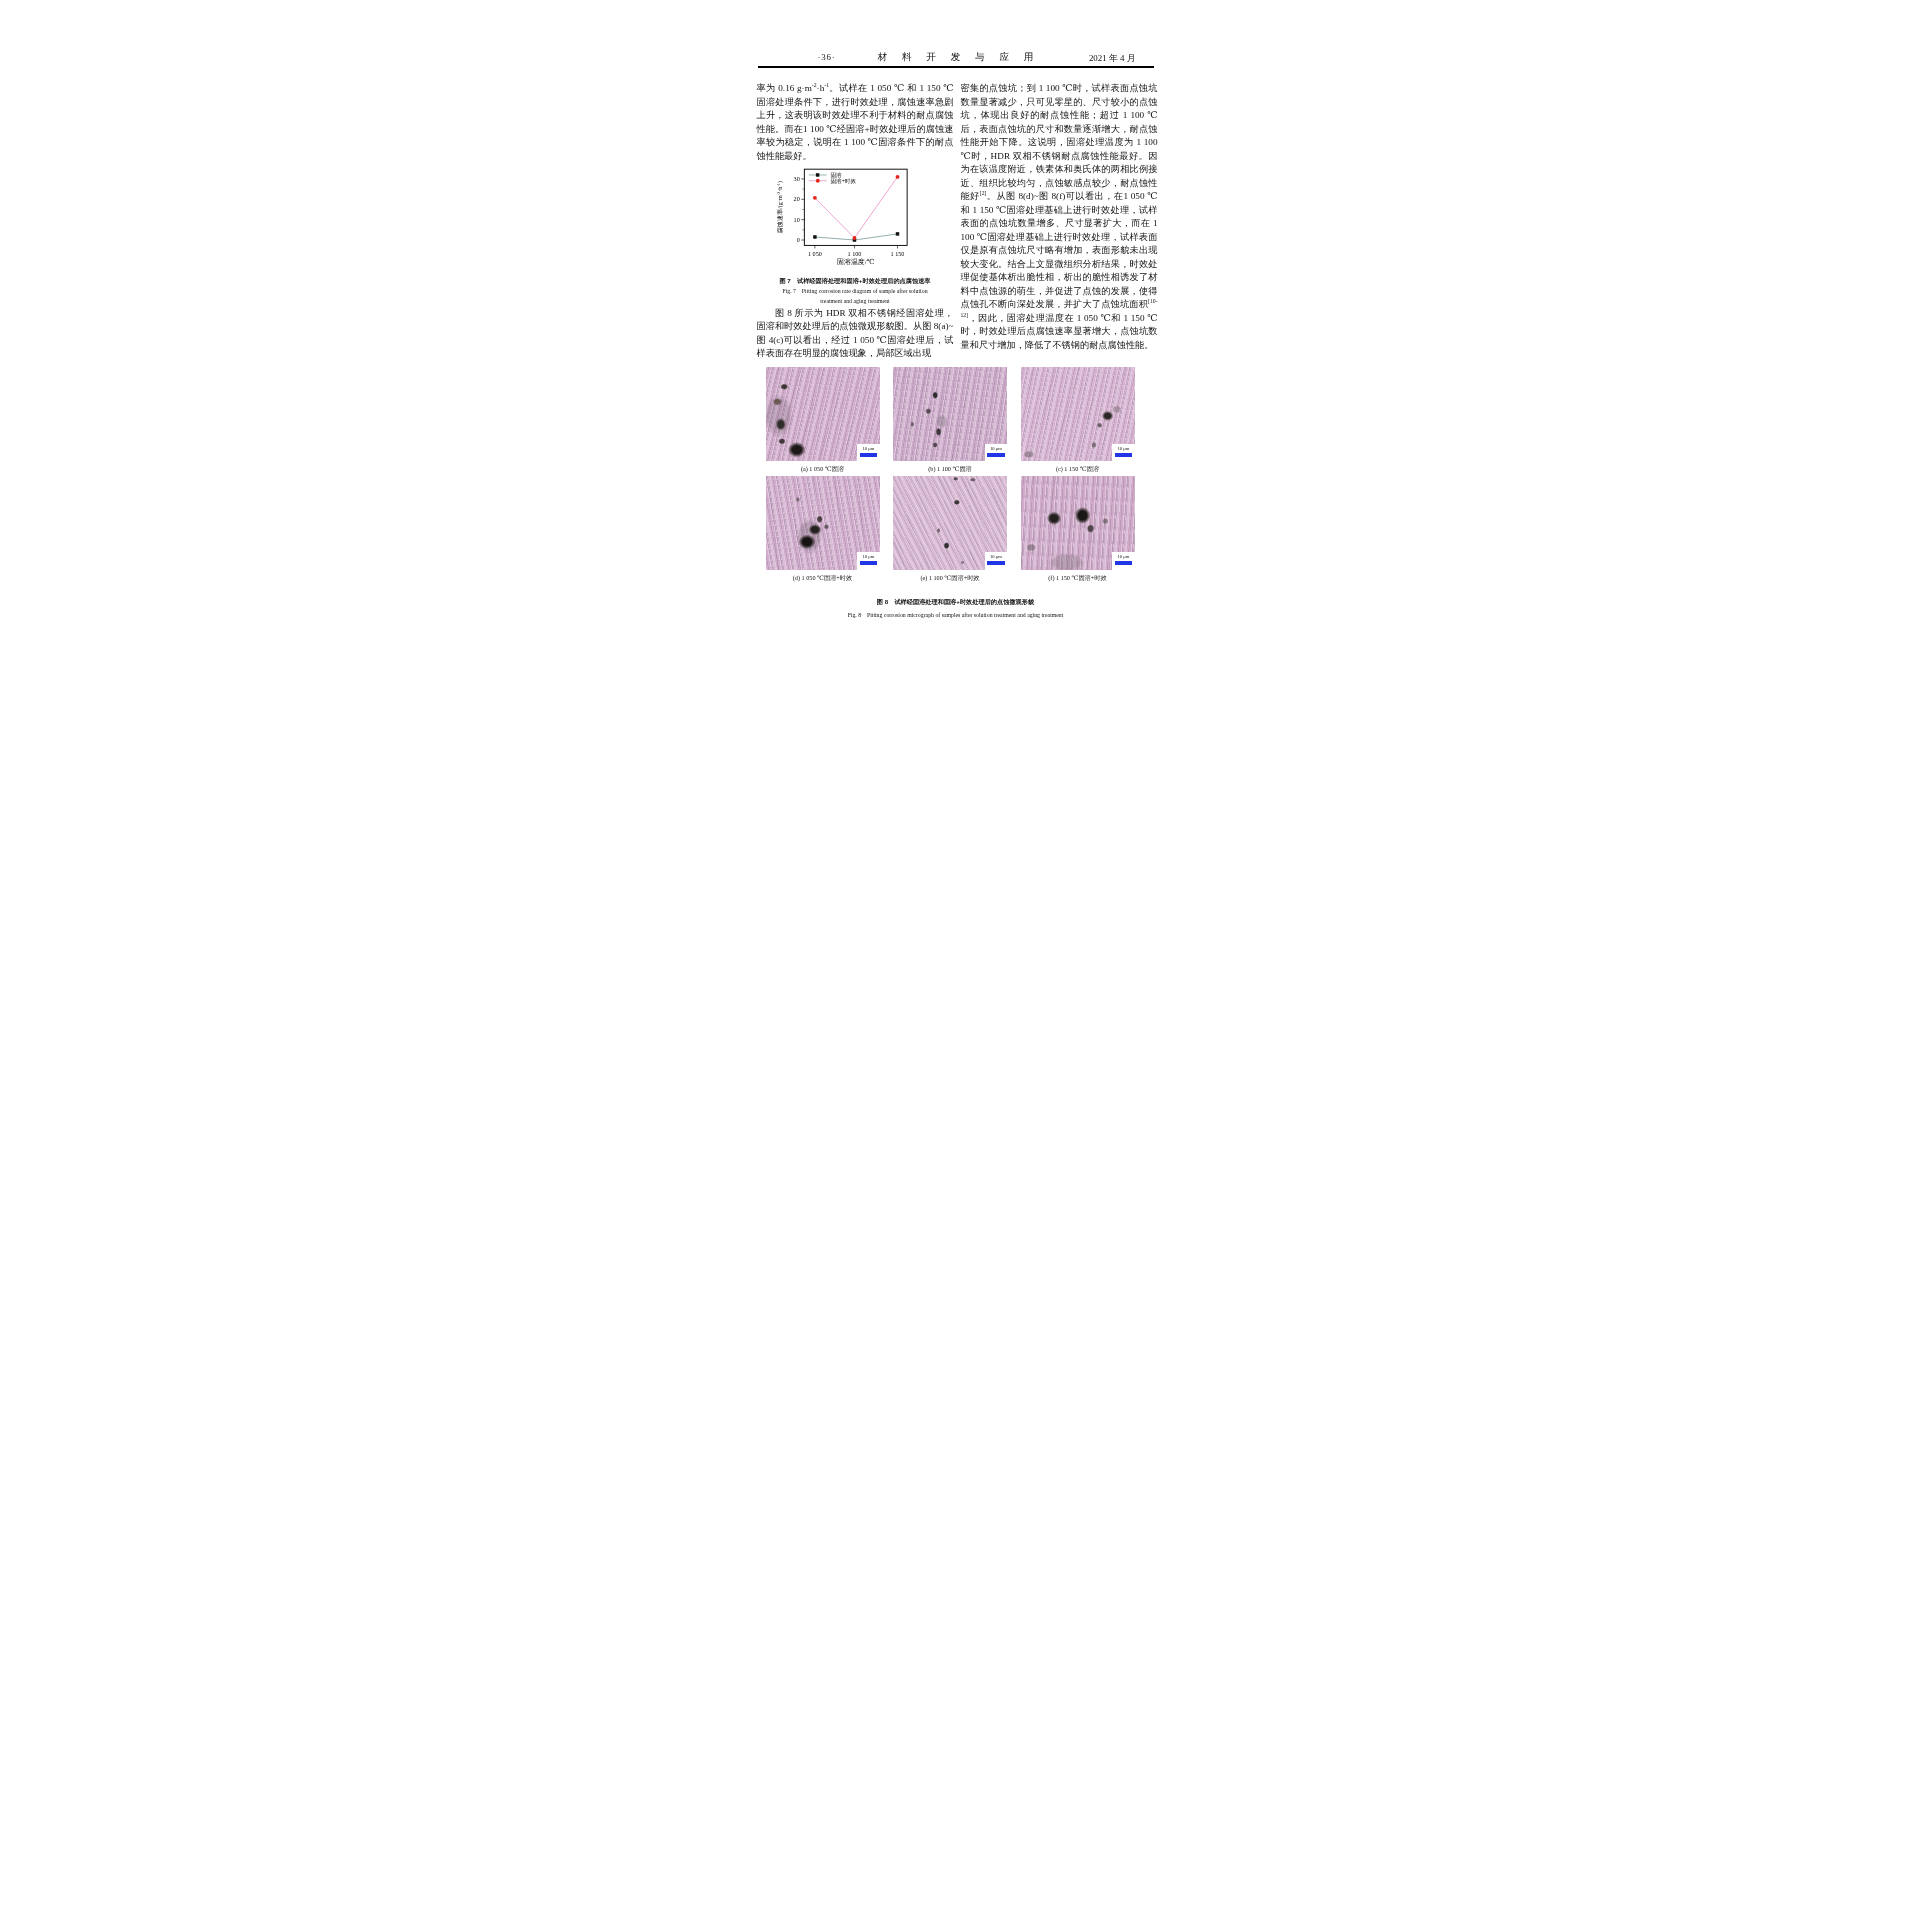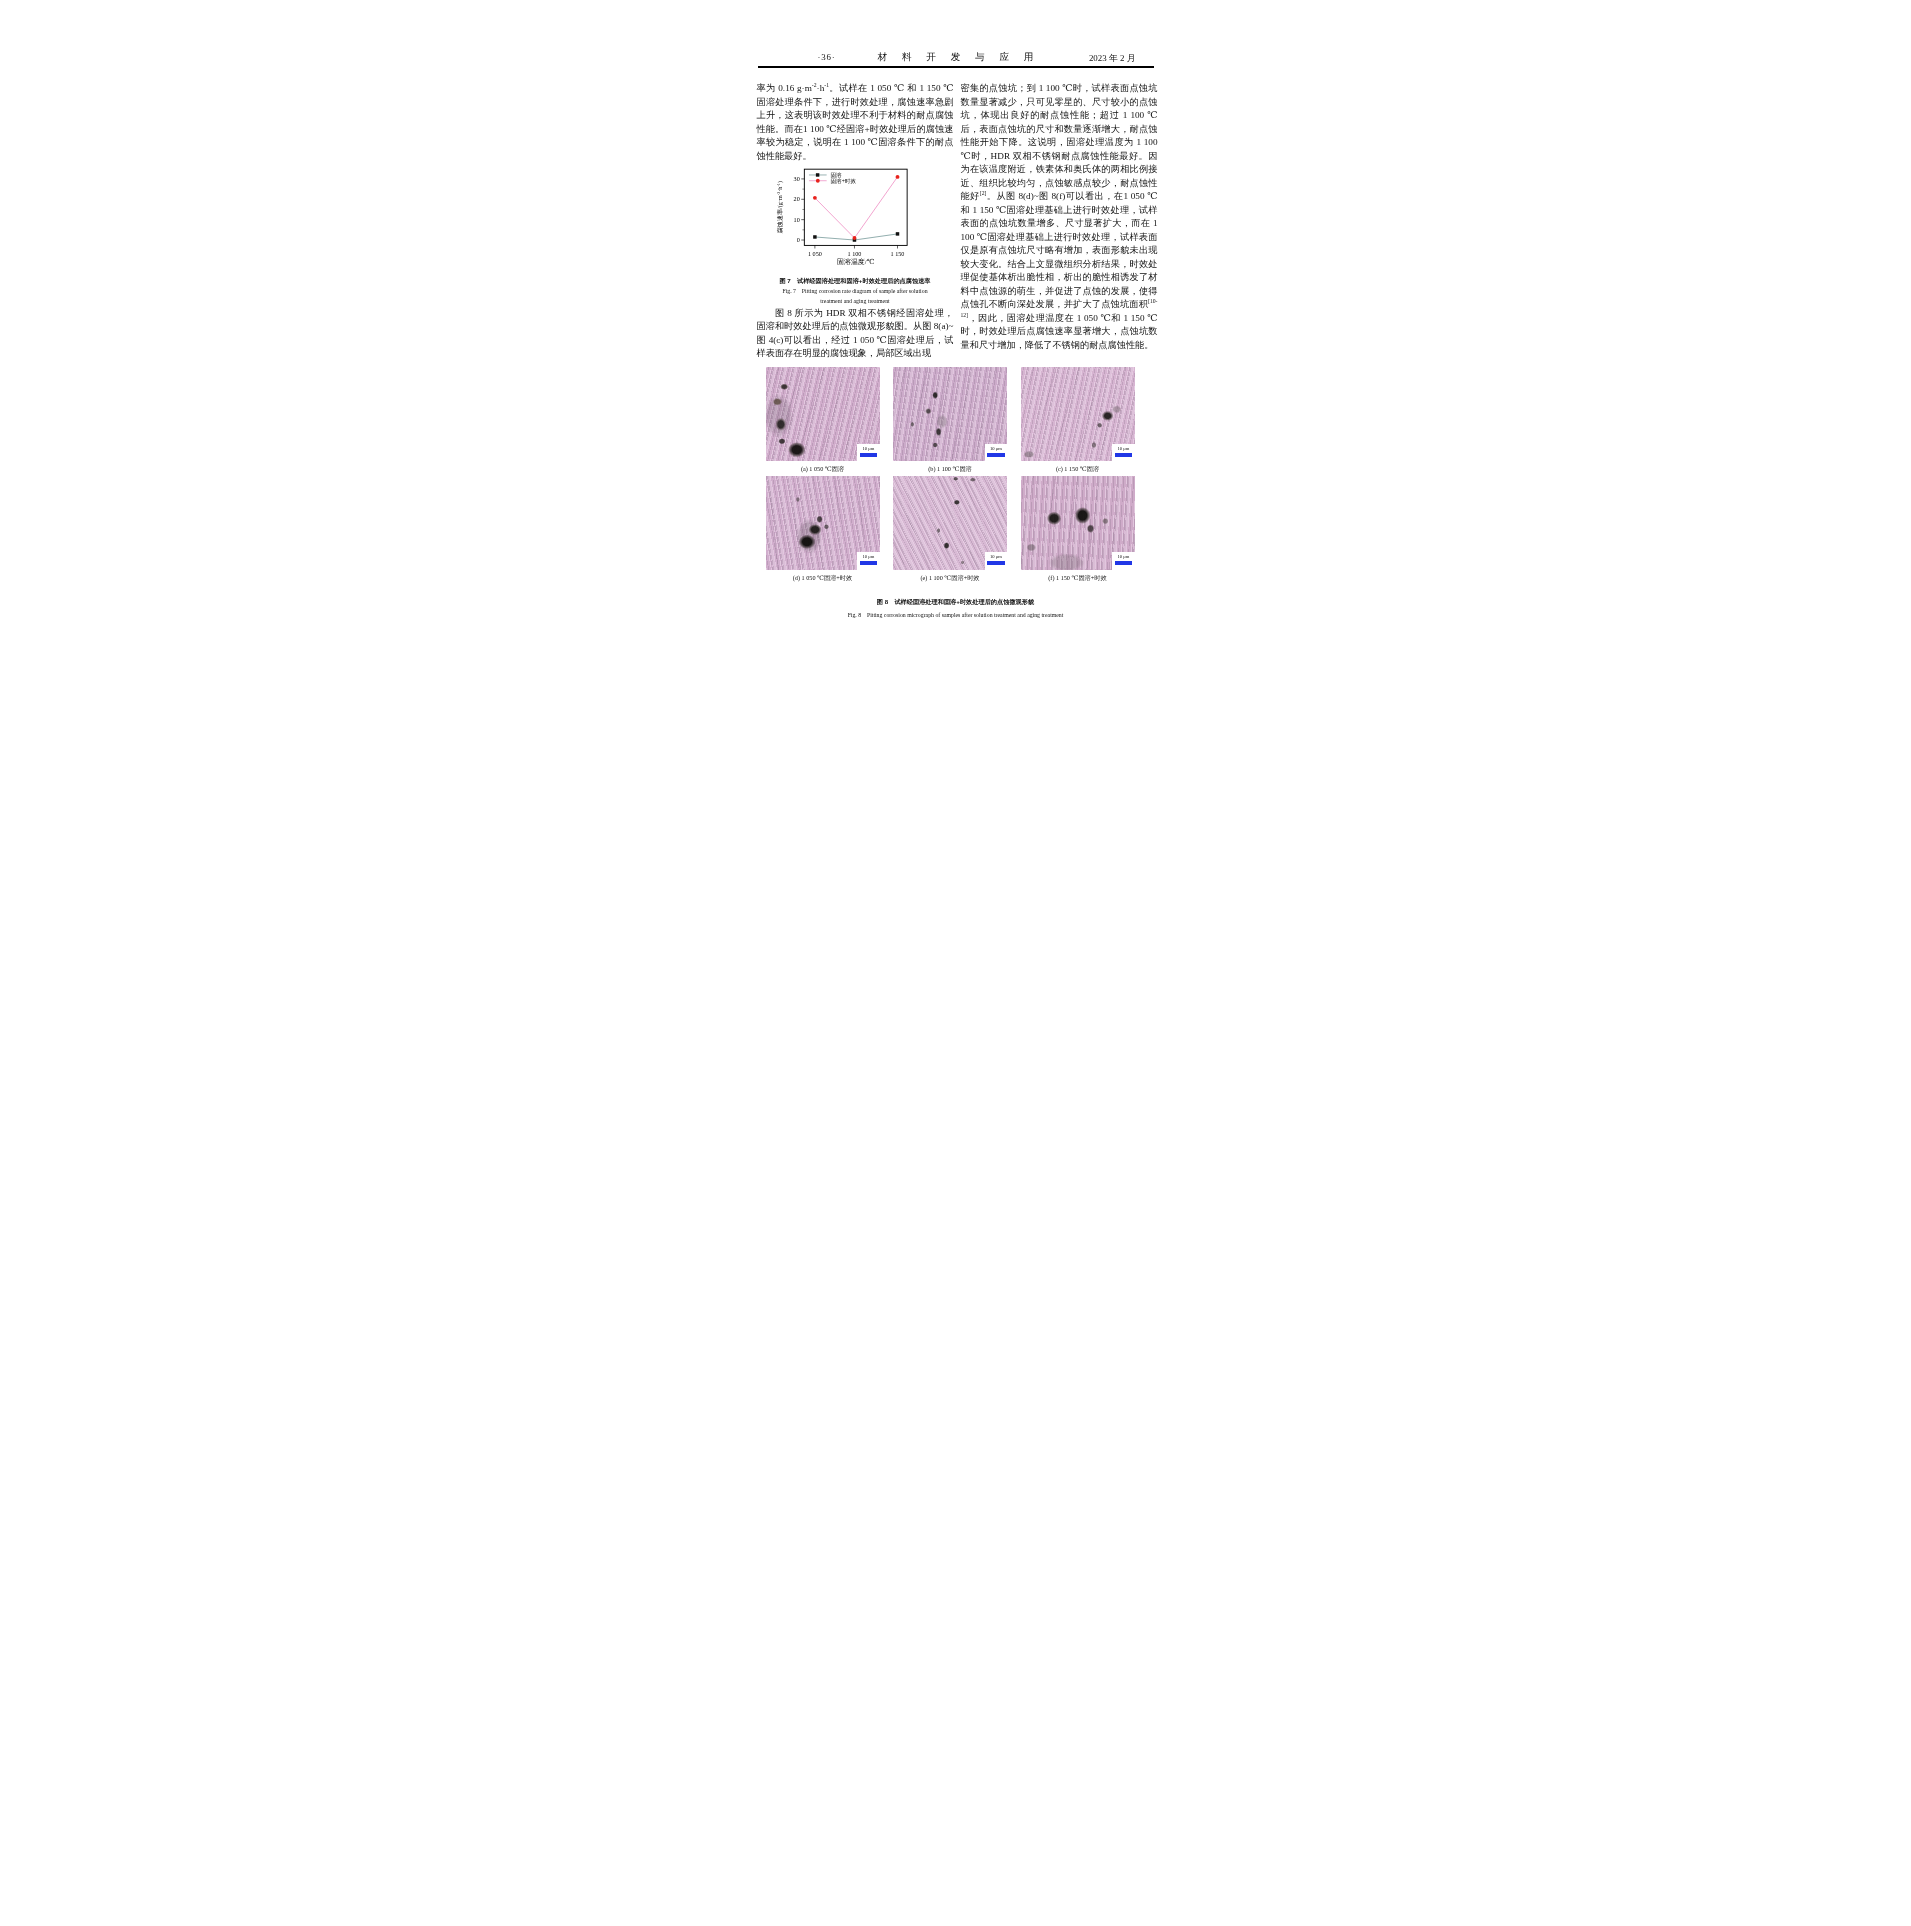--- a/index.html
+++ b/index.html
@@ -105,21 +105,21 @@
   .scale-label{font-size:4.6px;line-height:7.7px;margin-top:0.8px;}
   .scale-bar{width:17.7px;height:4.2px;margin-top:0.4px;}
 </style>
 </head>
 <body>
 
 <div class="page">
 
   <span class="page-num">·36·</span>
   <span class="journal-title">材 料 开 发 与 应 用</span>
-  <span class="issue-date">2023 年 2 月</span>
+  <span class="issue-date">2021 年 4 月</span>
   <div class="header-rule"></div>
 
   <div class="col col-left">
     <p><span>率为 0.16 g·m</span><sup>-2</sup><span>·h</span><sup>-1</sup><span>。试样在 1 050 ℃ 和 1 150 ℃固溶处理条件下，进行时效处理，腐蚀速率急剧上升，这表明该时效处理不利于材料的耐点腐蚀性能。而在1 100 ℃经固溶+时效处理后的腐蚀速率较为稳定，说明在 1 100 ℃固溶条件下的耐点蚀性能最好。</span></p>
 
     <svg id="chart-svg" class="chart-svg" width="154" height="112" viewBox="0 0 400 290" style="font-size:24px">
         <rect x="84" y="13" width="267" height="198" fill="none" stroke="#000" stroke-width="2.4"></rect>
         <line x1="84" y1="197" x2="76" y2="197" stroke="#000" stroke-width="1.6"></line>
         <text x="72" y="202.5" text-anchor="end" font-size="16">0</text>
         <line x1="84" y1="144.1" x2="76" y2="144.1" stroke="#000" stroke-width="1.6"></line>

